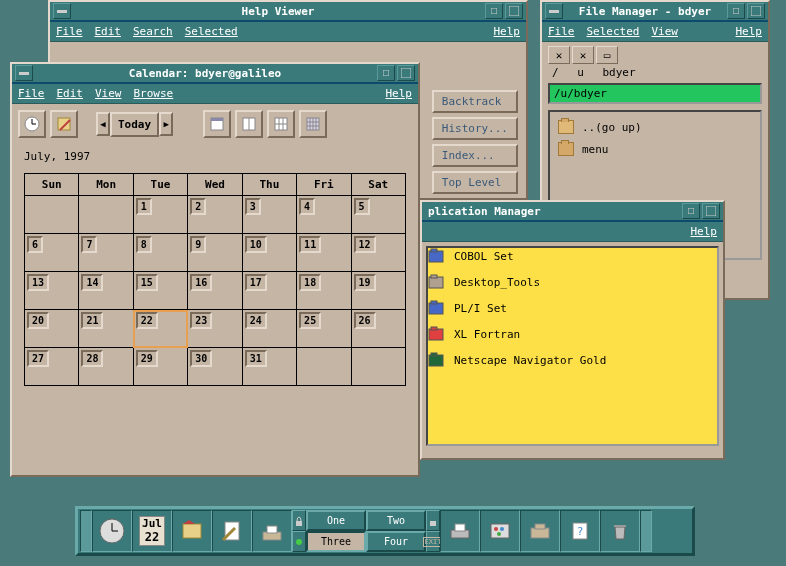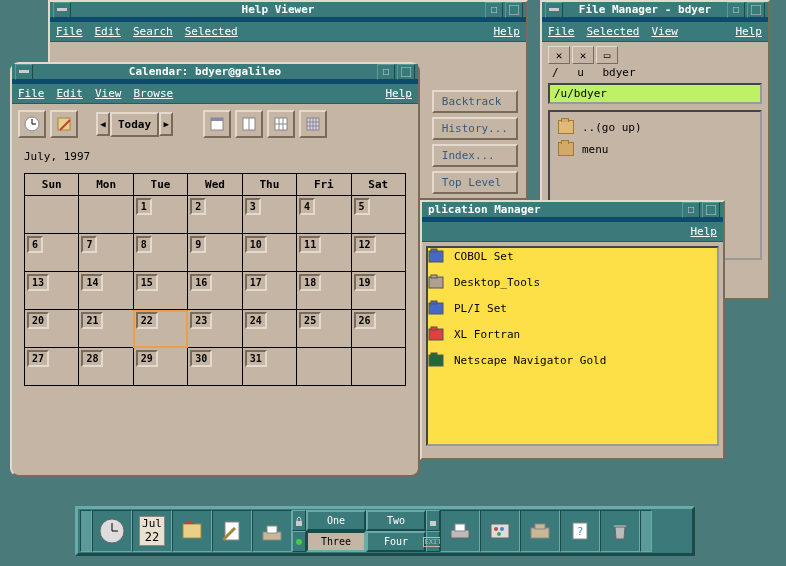--- a/index.html
+++ b/index.html
@@ -1,45 +1,45 @@
 <!DOCTYPE html>
 <html><head>
 <meta charset="utf-8">
 <style>
 * { box-sizing: border-box; font-family: "Lucida Console", Monaco, monospace; font-size: 11px; }
 body { margin: 0; width: 786px; height: 566px; background: #4a7a7a; position: relative; overflow: hidden; }
 
 .window { position: absolute; background: #c5b5a5; border: 2px solid; border-color: #e5d8cc #7a6a5a #7a6a5a #e5d8cc; }
-.titlebar { background: #3a7a7a; color: #fff; font-weight: bold; display: flex; align-items: center; height: 20px; padding: 0 2px; border-bottom: 5px solid #0c4a6e; }
+.titlebar { background: #3a7a7a; color: #fff; font-weight: bold; display: flex; align-items: center; height: 20px; padding: 0 2px; border-bottom: 2px solid #0c4a6e; }
 .titlebar .tb-btn { width: 18px; height: 16px; background: #3a7a7a; border: 1px solid; border-color: #5a9a9a #1a4a4a #1a4a4a #5a9a9a; margin: 0 1px; display:flex; align-items:center; justify-content:center; cursor:pointer; }
 .titlebar .title { flex: 1; text-align: center; }
 .menubar { background: #3a7a7a; color: #fff; display: flex; padding: 2px 6px; height: 20px; align-items: center; gap: 12px; border-bottom: 1px solid #2a5a5a; }
 .menubar .mi { text-decoration: underline; cursor: pointer; }
 .menubar .mi-help { margin-left: auto; }
 
 
 .hv { left: 48px; top: 0; width: 480px; height: 200px; }
 .hv-side { position: absolute; right: 8px; top: 88px; display:flex; flex-direction:column; gap:4px; }
 .hv-btn { background:#c5b5a5; border:2px solid; border-color:#e5d8cc #7a6a5a #7a6a5a #e5d8cc; padding:3px 8px; min-width:78px; color:#3a5a7a; cursor:pointer; }
 
 
 .fm { left: 540px; top: 0; width: 230px; height: 300px; }
 .fm-body { padding: 4px 6px; }
 .fm-tool { display:flex; gap:2px; margin-bottom:2px; }
 .fm-tool .tb { width:22px; height:18px; border:1px solid; border-color:#e5d8cc #7a6a5a #7a6a5a #e5d8cc; display:flex; align-items:center; justify-content:center; cursor:pointer;}
 .fm-bc { color:#000; margin:2px 0 4px 4px; }
 .fm-bc span { margin-right:12px; }
-.fm-path { background:#bef264; border:2px inset #999; padding:2px 4px; margin-bottom:6px; }
+.fm-path { background:#22c55e; border:2px inset #999; padding:2px 4px; margin-bottom:6px; }
 .fm-list { border:2px inset #999; background:#c5b5a5; padding:8px; height:150px; }
 .fm-item { display:flex; align-items:center; gap:8px; margin-bottom:8px; cursor:pointer; }
 .fm-icon { width:16px; height:14px; background:#d4a868; border:1px solid #a07838; position:relative; }
 .fm-icon::before { content:""; position:absolute; top:-3px; left:2px; width:6px; height:3px; background:#d4a868; border:1px solid #a07838; border-bottom:none;}
 
 
-.cal { left: 10px; top: 62px; width: 410px; height: 415px; z-index:5;border-radius:9px; }
+.cal { left: 10px; top: 62px; width: 410px; height: 415px; z-index:5; }
 .cal-tool { display:flex; align-items:center; padding:6px; gap:4px; }
 .cal-tb { width:28px; height:28px; border:2px solid; border-color:#e5d8cc #7a6a5a #7a6a5a #e5d8cc; display:flex; align-items:center; justify-content:center; cursor:pointer; background:#c5b5a5;}
 .cal-today { display:flex; align-items:center; margin:0 14px; }
 .cal-today .arr { width:14px; height:24px; border:2px solid; border-color:#e5d8cc #7a6a5a #7a6a5a #e5d8cc; display:flex;align-items:center;justify-content:center; cursor:pointer; font-size:9px;}
 .cal-today .lbl { border:2px solid; border-color:#e5d8cc #7a6a5a #7a6a5a #e5d8cc; padding:4px 6px; font-weight:bold; cursor:pointer;}
 .cal-month { padding:6px 12px; font-weight:normal; color:#000; }
 .cal-grid { margin:4px 12px; }
 .cal-grid table { border-collapse:collapse; width:100%; }
 .cal-grid th { border:1px solid #000; padding:4px 12px; font-weight:bold; background:#c5b5a5; }
 .cal-grid td { border:1px solid #000; height:38px; width:54px; vertical-align:top; padding:2px; position:relative; }
@@ -55,21 +55,21 @@
 
 .dock { position:absolute; left:75px; bottom:10px; width:620px; height:50px; background:#3a7a7a; border:3px solid; border-color:#6aaaaa #1a4a4a #1a4a4a #6aaaaa; display:flex; align-items:center; padding:2px; z-index:10;}
 .dock-cell { height:42px; border:1px solid; border-color:#1a4a4a #6aaaaa #6aaaaa #1a4a4a; display:flex; align-items:center; justify-content:center; cursor:pointer; background:#3a7a7a;}
 .dock-cell.w { width:40px; }
 .dock-cell.n { width:12px; background:#5a9a9a;}
 .dock-ws { display:grid; grid-template-columns:1fr 1fr; grid-template-rows:1fr 1fr; width:120px; height:42px; }
 .dock-ws .ws { border:2px solid; border-color:#6aaaaa #1a4a4a #1a4a4a #6aaaaa; display:flex; align-items:center; justify-content:center; color:#fff; font-size:10px; cursor:pointer; background:#3a7a7a;}
 .dock-ws .ws.active { background:#c5b5a5; color:#000; border-color:#1a4a4a #6aaaaa #6aaaaa #1a4a4a;}
 .dock-lock { width:14px; height:42px; display:flex; flex-direction:column;}
 .dock-lock div { flex:1; border:1px solid; border-color:#6aaaaa #1a4a4a #1a4a4a #6aaaaa; display:flex;align-items:center;justify-content:center; cursor:pointer;}
-.dcal { display:flex; flex-direction:column; align-items:center; color:#000; background:#e8e0d0; width:26px; height:30px; border:1px solid #888; font-size:9px; font-weight:normal;}
+.dcal { display:flex; flex-direction:column; align-items:center; color:#000; background:#e8e0d0; width:26px; height:30px; border:1px solid #888; font-size:9px; font-weight:bold;}
 
 svg { display:block; }
 </style>
 </head>
 <body>
 
 <div class="window hv">
   <div class="titlebar">
     <div class="tb-btn">
         <svg width="10" height="3">

